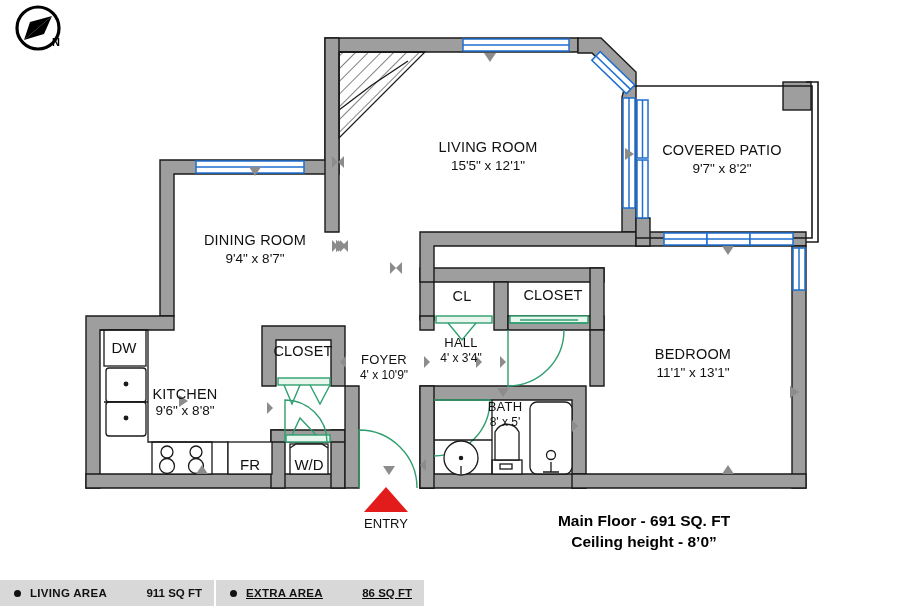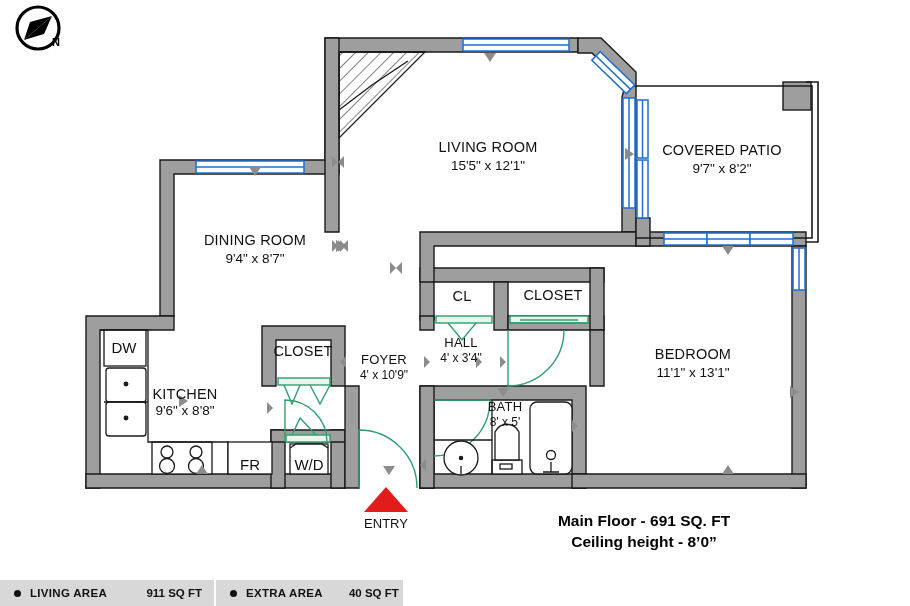--- a/index.html
+++ b/index.html
@@ -56,21 +56,21 @@
   }
   .legend-label{
     font-size:11.5px;font-weight:bold;color:#111;
     letter-spacing:0.3px;white-space:nowrap;
   }
   .legend-value{
     font-size:11.5px;font-weight:bold;color:#111;
     margin-left:auto;padding-left:26px;white-space:nowrap;
   }
   .legend-cell.living{width:214px;}
-  .legend-cell.extra{width:187px;}
+  .legend-cell.extra{width:208px;text-decoration:underline;}
   .legend-spacer{flex:1 1 auto;background:transparent;}
 </style>
 </head>
 <body>
 
 <svg id="plan" viewBox="0 0 910 606">
 
   <g>
     <circle cx="38" cy="28" r="21" fill="#ffffff" stroke="#000000" stroke-width="3.2"></circle>
     <polygon points="24,40 52,16 44,34 " fill="#000000"></polygon>
@@ -333,16 +333,16 @@
 
 <div id="legend">
   <div class="legend-cell living">
     <span class="legend-dot"></span>
     <span class="legend-label">LIVING AREA</span>
     <span class="legend-value">911 SQ FT</span>
   </div>
   <div class="legend-cell extra">
     <span class="legend-dot"></span>
     <span class="legend-label">EXTRA AREA</span>
-    <span class="legend-value">40 SQ FT</span>
+    <span class="legend-value">86 SQ FT</span>
   </div>
   <div class="legend-spacer"></div>
 </div>
 
 </body></html>

